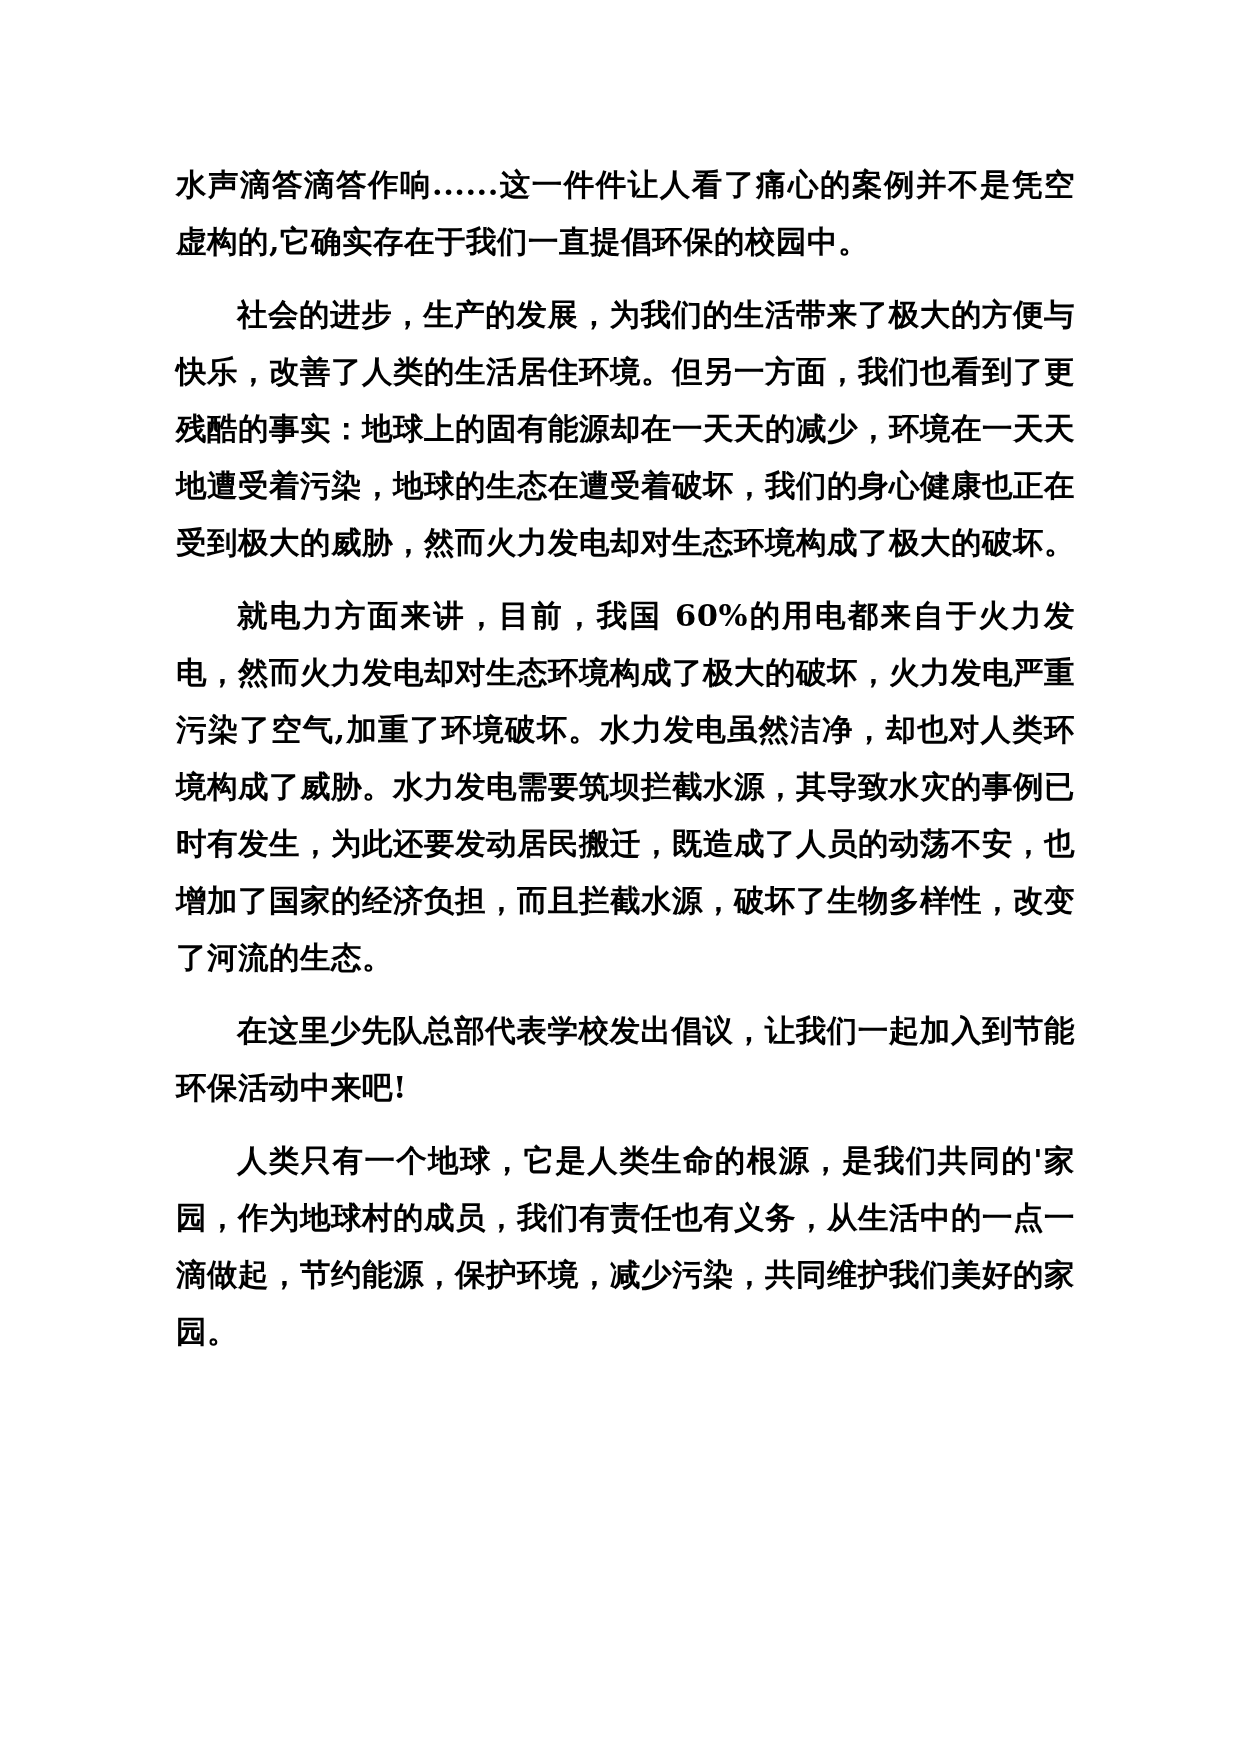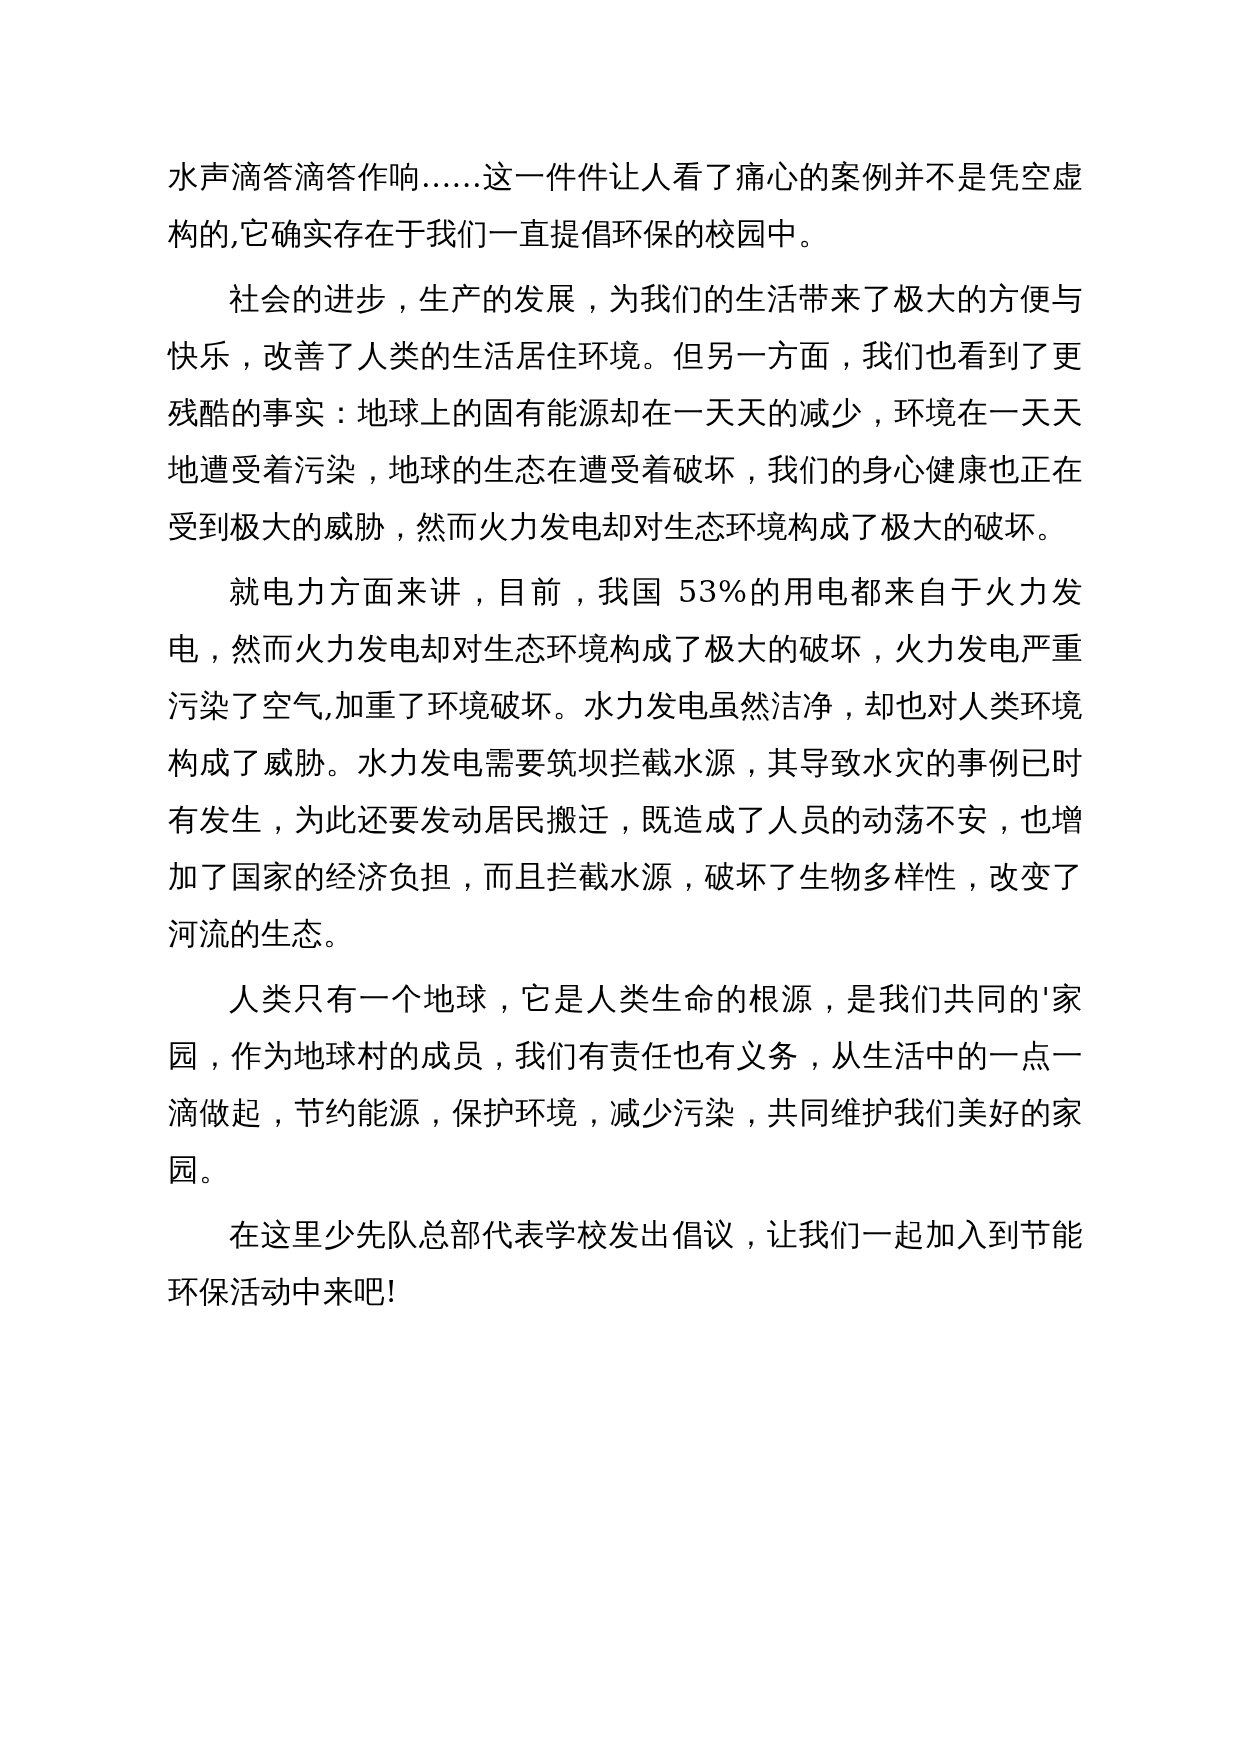--- a/index.html
+++ b/index.html
@@ -24,32 +24,33 @@
     position: relative;
   }
   .doc-body {
     font-size: 30.5px;
     line-height: 57px;
     letter-spacing: 0.5px;
     text-align: justify;
     text-justify: inter-ideograph;
   }
   .para {
-    margin: 8px;
+    margin: 16px;
     text-indent: 0;
     white-space: normal;
+    font-weight: bold;
   }
   .para.indent {
     text-indent: 2em;
   }
 </style>
 </head>
 <body>
 
 <div class="page">
   <div class="doc-body">
     <p class="para">水声滴答滴答作响......这一件件让人看了痛心的案例并不是凭空虚构的,它确实存在于我们一直提倡环保的校园中。</p>
     <p class="para indent">社会的进步，生产的发展，为我们的生活带来了极大的方便与快乐，改善了人类的生活居住环境。但另一方面，我们也看到了更残酷的事实：地球上的固有能源却在一天天的减少，环境在一天天地遭受着污染，地球的生态在遭受着破坏，我们的身心健康也正在受到极大的威胁，然而火力发电却对生态环境构成了极大的破坏。</p>
-    <p class="para indent">就电力方面来讲，目前，我国 53%的用电都来自于火力发电，然而火力发电却对生态环境构成了极大的破坏，火力发电严重污染了空气,加重了环境破坏。水力发电虽然洁净，却也对人类环境构成了威胁。水力发电需要筑坝拦截水源，其导致水灾的事例已时有发生，为此还要发动居民搬迁，既造成了人员的动荡不安，也增加了国家的经济负担，而且拦截水源，破坏了生物多样性，改变了河流的生态。</p>
+    <p class="para indent">就电力方面来讲，目前，我国 60%的用电都来自于火力发电，然而火力发电却对生态环境构成了极大的破坏，火力发电严重污染了空气,加重了环境破坏。水力发电虽然洁净，却也对人类环境构成了威胁。水力发电需要筑坝拦截水源，其导致水灾的事例已时有发生，为此还要发动居民搬迁，既造成了人员的动荡不安，也增加了国家的经济负担，而且拦截水源，破坏了生物多样性，改变了河流的生态。</p>
+    <p class="para indent">在这里少先队总部代表学校发出倡议，让我们一起加入到节能环保活动中来吧!</p>
     <p class="para indent">人类只有一个地球，它是人类生命的根源，是我们共同的'家园，作为地球村的成员，我们有责任也有义务，从生活中的一点一滴做起，节约能源，保护环境，减少污染，共同维护我们美好的家园。</p>
-    <p class="para indent">在这里少先队总部代表学校发出倡议，让我们一起加入到节能环保活动中来吧!</p>
   </div>
 </div>
 
 </body></html>

